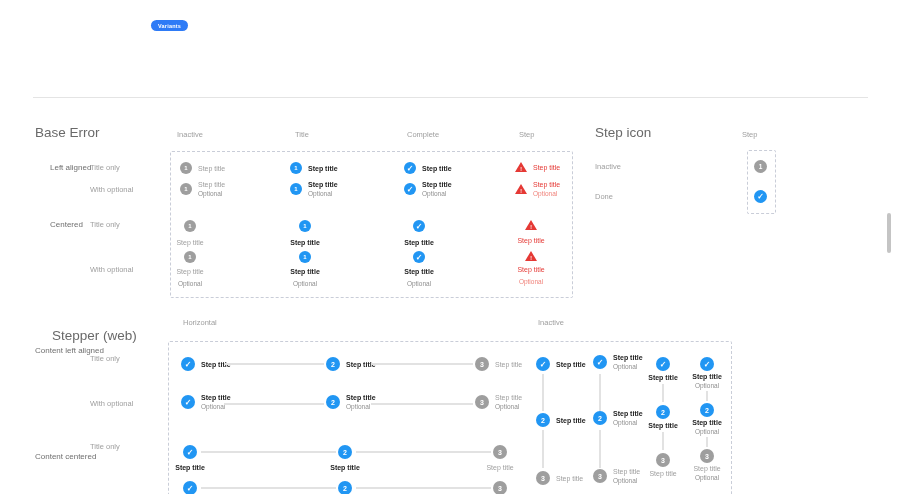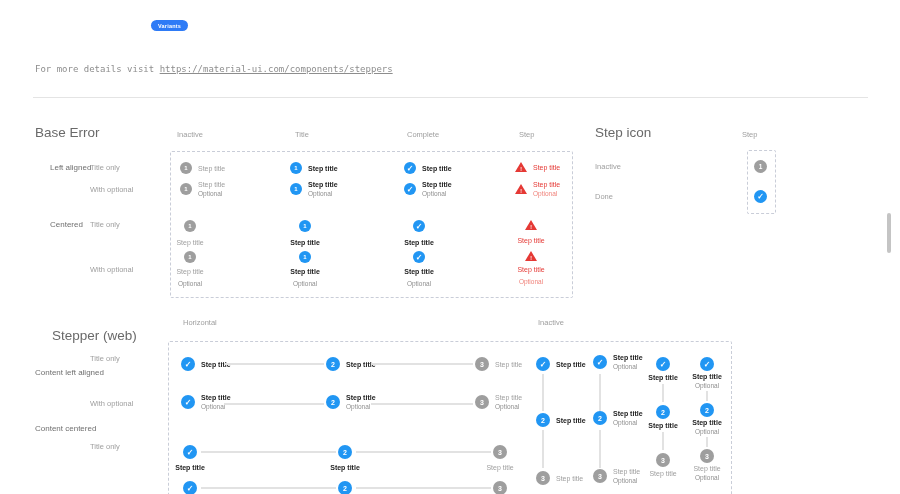--- a/index.html
+++ b/index.html
@@ -39,24 +39,20 @@
   .vseg2{width:1.5px;height:10px;background:#e2e2e2;flex:none;}
   .g3{gap:3px;} .g2{gap:2px;} .g5{gap:5px;} .g7{gap:7px;}
   .sb{position:absolute;width:4px;height:40px;border-radius:2px;background:#c4c4c4;cursor:pointer;}
 </style>
 </head>
 <body>
 
 <div id="app">
 
   <div class="badge" style="left:151px;top:20px;">Variants</div>
-  <div class="t sub" style="left:35px;top:64px;">
-    <span>For more details visit</span>
-    <span class="lnk">https://material-ui.com/components/steppers</span>
-  </div>
   <div class="hr" style="left:33px;top:97px;width:835px;"></div>
 
   <div class="t sec" style="left:35px;top:125px;">Base Error</div>
   <div class="t ch" style="left:177px;top:130px;">Inactive</div>
   <div class="t ch" style="left:295px;top:130px;">Title</div>
   <div class="t ch" style="left:407px;top:130px;">Complete</div>
   <div class="t ch" style="left:519px;top:130px;">Step</div>
 
   <div class="t rg" style="left:50px;top:163px;">Left aligned</div>
   <div class="t rv" style="left:90px;top:163px;">Title only</div>
@@ -157,24 +153,24 @@
   <div class="t rv" style="left:595px;top:192px;">Done</div>
   <div class="dash" style="left:747px;top:150px;width:27px;height:62px;"></div>
   <span class="cir c13 bg-g" style="position:absolute;left:754px;top:160px;">1</span>
   <span class="cir c13 bg-b ck" style="position:absolute;left:754px;top:190px;">✓</span>
 
   <div class="sb" style="left:887px;top:213px;"></div>
 
   <div class="t sec" style="left:35px;top:328px;margin-left:17px;">Stepper (web)</div>
   <div class="t ch" style="left:183px;top:318px;">Horizontal</div>
   <div class="t ch" style="left:538px;top:318px;">Inactive</div>
-  <div class="t rg" style="left:35px;top:368px;">Content left aligned</div>
+  <div class="t rg" style="left:35px;top:346px;">Content left aligned</div>
   <div class="t rv" style="left:90px;top:354px;">Title only</div>
   <div class="t rv" style="left:90px;top:399px;">With optional</div>
-  <div class="t rg" style="left:35px;top:424px;">Content centered</div>
+  <div class="t rg" style="left:35px;top:452px;">Content centered</div>
   <div class="t rv" style="left:90px;top:442px;">Title only</div>
 
   <div class="dash" style="left:168px;top:341px;width:562px;height:175px;"></div>
 
   <div class="cell" style="left:181px;top:357px;">
     <span class="cir c14 bg-b ck">✓</span>
     <span class="tt">Step title</span>
   </div>
   <div class="hl" style="left:224px;top:363px;width:100px;"></div>
   <div class="cell" style="left:326px;top:357px;">

